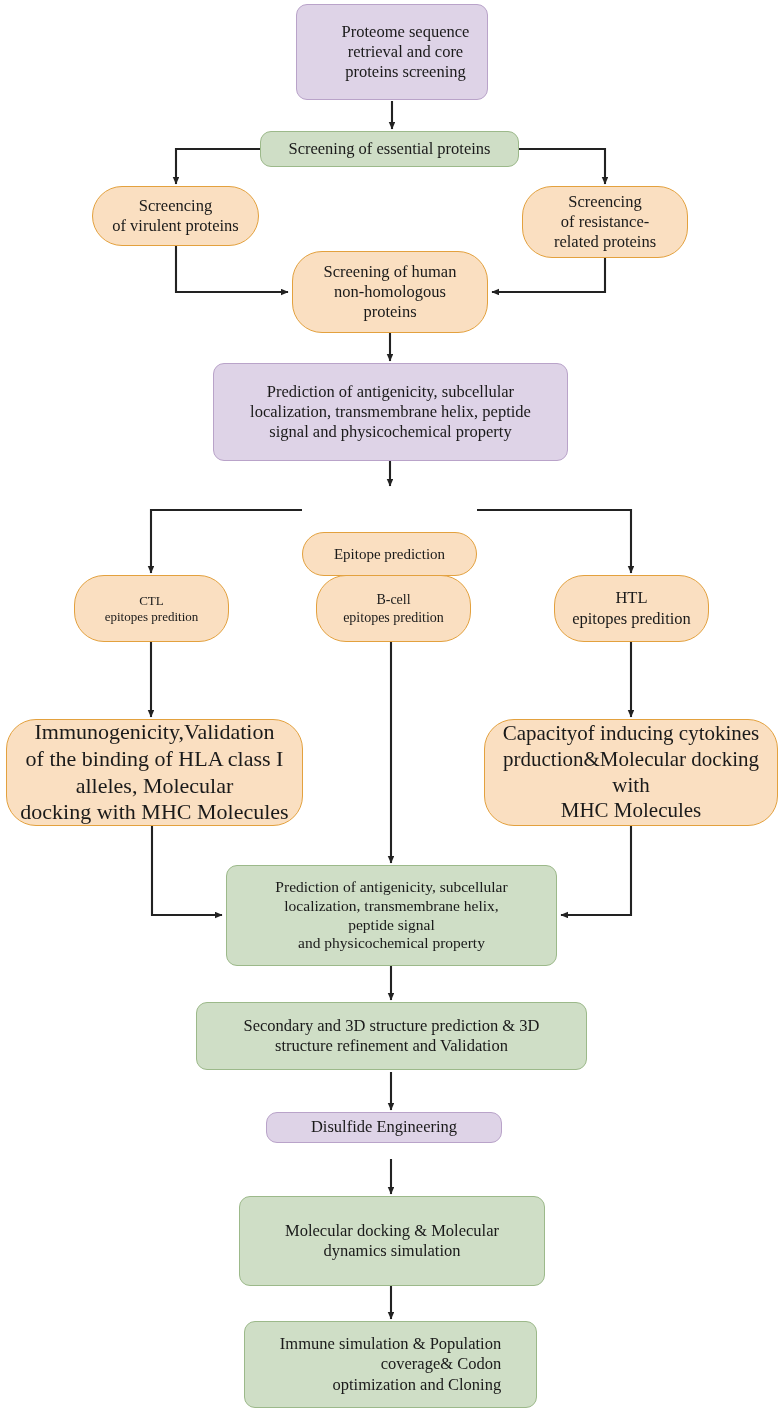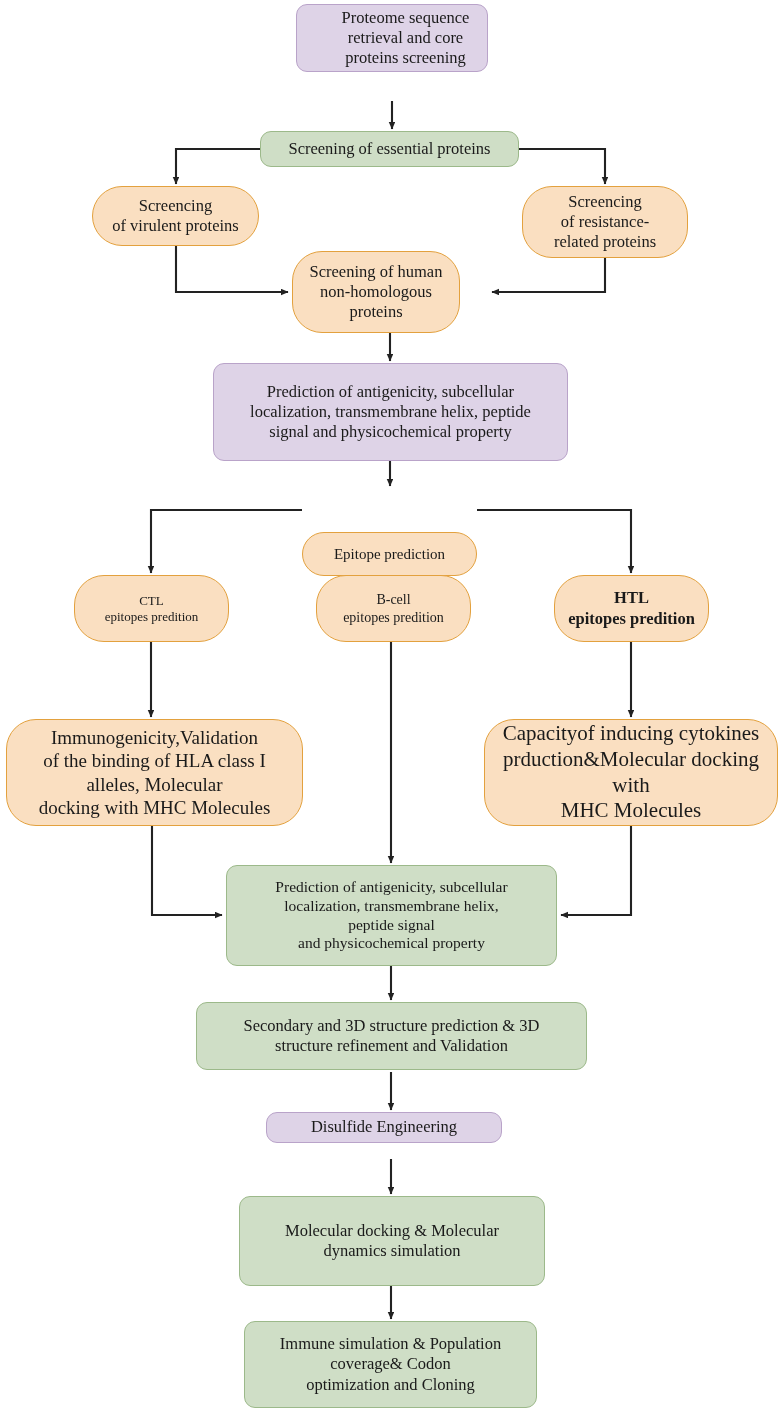--- a/index.html
+++ b/index.html
@@ -102,53 +102,53 @@
       <path d="M391,966 L391,1000" marker-end="url(#arrowhead)"></path>
 
       <path d="M391,1072 L391,1110" marker-end="url(#arrowhead)"></path>
 
       <path d="M391,1159 L391,1194" marker-end="url(#arrowhead)"></path>
 
       <path d="M391,1286 L391,1319" marker-end="url(#arrowhead)"></path>
     </g>
   </svg>
 
-  <div class="node n-purple" style="left: 296px; top: 4px; width: 192px; height: 68px; font-size: 16.5px; padding-left: 33px;">Proteome sequence
+  <div class="node n-purple" style="left: 296px; top: 4px; width: 192px; height: 96px; font-size: 16.5px; padding-left: 33px;">Proteome sequence
 retrieval and  core
 proteins screening</div>
 
   <div class="node n-green" style="left: 260px; top: 131px; width: 259px; height: 36px; font-size: 16.5px;">Screening of essential proteins</div>
 
   <div class="node n-orange" style="left: 92px; top: 186px; width: 167px; height: 60px; font-size: 16.5px;">Screencing
 of virulent proteins</div>
 
   <div class="node n-orange" style="left: 522px; top: 186px; width: 166px; height: 72px; font-size: 16.5px;">Screencing
 of resistance-
 related proteins</div>
 
-  <div class="node n-orange" style="left: 292px; top: 251px; width: 168px; height: 82px; font-size: 16.5px;">Screening of human
+  <div class="node n-orange" style="left: 292px; top: 251px; width: 196px; height: 82px; font-size: 16.5px;">Screening of human
 non-homologous
 proteins</div>
 
   <div class="node n-purple" style="left: 213px; top: 363px; width: 355px; height: 98px; font-size: 16.5px;">Prediction of antigenicity, subcellular
 localization, transmembrane helix, peptide
 signal and physicochemical property</div>
 
   <div class="node n-orange" style="left: 302px; top: 488px; width: 175px; height: 44px; font-size: 15px; margin-top: 44px;">Epitope prediction</div>
 
   <div class="node n-orange" style="left: 74px; top: 575px; width: 155px; height: 67px; font-size: 13px;">CTL
 epitopes predition</div>
 
   <div class="node n-orange" style="left: 316px; top: 575px; width: 155px; height: 67px; font-size: 14px;">B-cell
 epitopes predition</div>
 
-  <div class="node n-orange" style="left: 554px; top: 575px; width: 155px; height: 67px; font-size: 16.5px; font-weight: bold;">HTL
+  <div class="node n-orange" style="left: 554px; top: 575px; width: 155px; height: 67px; font-size: 16.5px;">HTL
 epitopes predition</div>
 
-  <div class="node n-orange" style="left: 6px; top: 719px; width: 297px; height: 107px; font-size: 19px;">Immunogenicity,Validation
+  <div class="node n-orange" style="left: 6px; top: 719px; width: 297px; height: 107px; font-size: 22px;">Immunogenicity,Validation
 of the binding of HLA class I
 alleles, Molecular
 docking with MHC Molecules</div>
 
   <div class="node n-orange" style="left: 484px; top: 719px; width: 294px; height: 107px; font-size: 21px;">Capacityof inducing cytokines
 prduction&amp;Molecular docking with
 MHC Molecules</div>
 
   <div class="node n-green" style="left: 226px; top: 865px; width: 331px; height: 101px; font-size: 15.5px;">Prediction of antigenicity, subcellular
 localization, transmembrane helix,
@@ -156,17 +156,17 @@
 and physicochemical property</div>
 
   <div class="node n-green" style="left: 196px; top: 1002px; width: 391px; height: 68px; font-size: 16.5px;">Secondary and 3D structure prediction &amp; 3D
 structure refinement and Validation</div>
 
   <div class="node n-purple" style="left: 266px; top: 1112px; width: 236px; height: 31px; font-size: 16.5px;">Disulfide Engineering</div>
 
   <div class="node n-green" style="left: 239px; top: 1196px; width: 306px; height: 90px; font-size: 16.5px;">Molecular docking &amp; Molecular
 dynamics simulation</div>
 
-  <div class="node n-green" style="left: 244px; top: 1321px; width: 293px; height: 87px; font-size: 16.5px;">Immune simulation &amp; Population
+  <div class="node n-green" style="left: 244px; top: 1321px; width: 293px; height: 87px; font-size: 16.5px; text-align: right;">Immune simulation &amp; Population
 coverage&amp; Codon
 optimization and Cloning</div>
 
 </div>
 
 </body></html>

